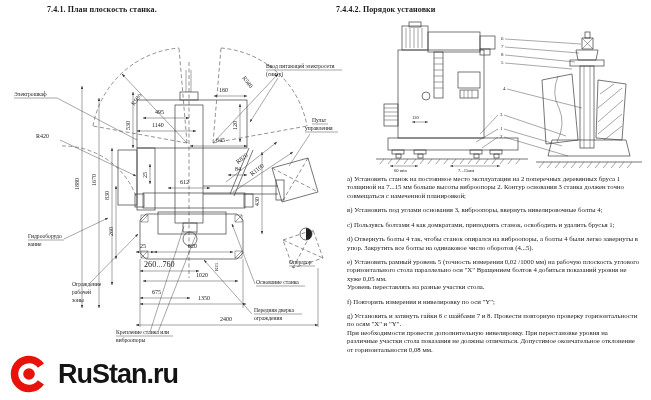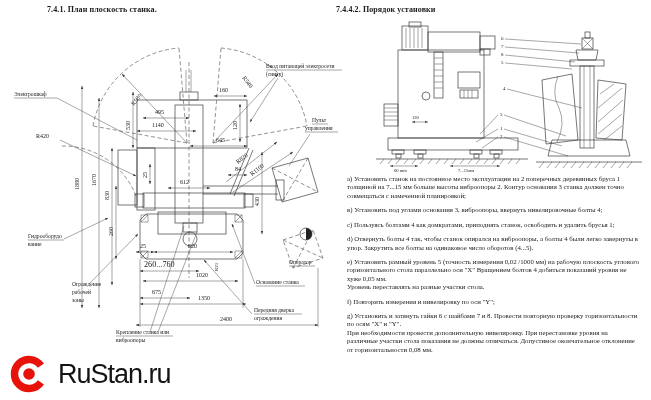--- a/index.html
+++ b/index.html
@@ -19,21 +19,21 @@
   .tiny{font-size:4.6px;}
   #steps{
     position:absolute;left:347px;top:175px;width:293px;
     font-size:6.8px;line-height:1.24;color:#222;
   }
   #steps p{margin:0 0 6px 0;white-space:pre-line;}
   #watermark{
     position:absolute;left:6px;top:351px;display:flex;align-items:center;gap:6px;
   }
   #wm-text{
-    font-family:"Liberation Sans",sans-serif;font-weight:normal;font-size:27px;
+    font-family:"Liberation Sans",sans-serif;font-weight:bold;font-size:27px;
     letter-spacing:-1px;color:#141414;
   }
   .ln{stroke:#3c3c3c;stroke-width:.7;fill:none;}
   .thin{stroke:#4a4a4a;stroke-width:.5;fill:none;}
   .dash{stroke:#4a4a4a;stroke-width:.6;fill:none;stroke-dasharray:4 2.5;}
   .cl{stroke:#3c3c3c;stroke-width:.45;fill:none;}
 </style>
 </head>
 <body>
 

